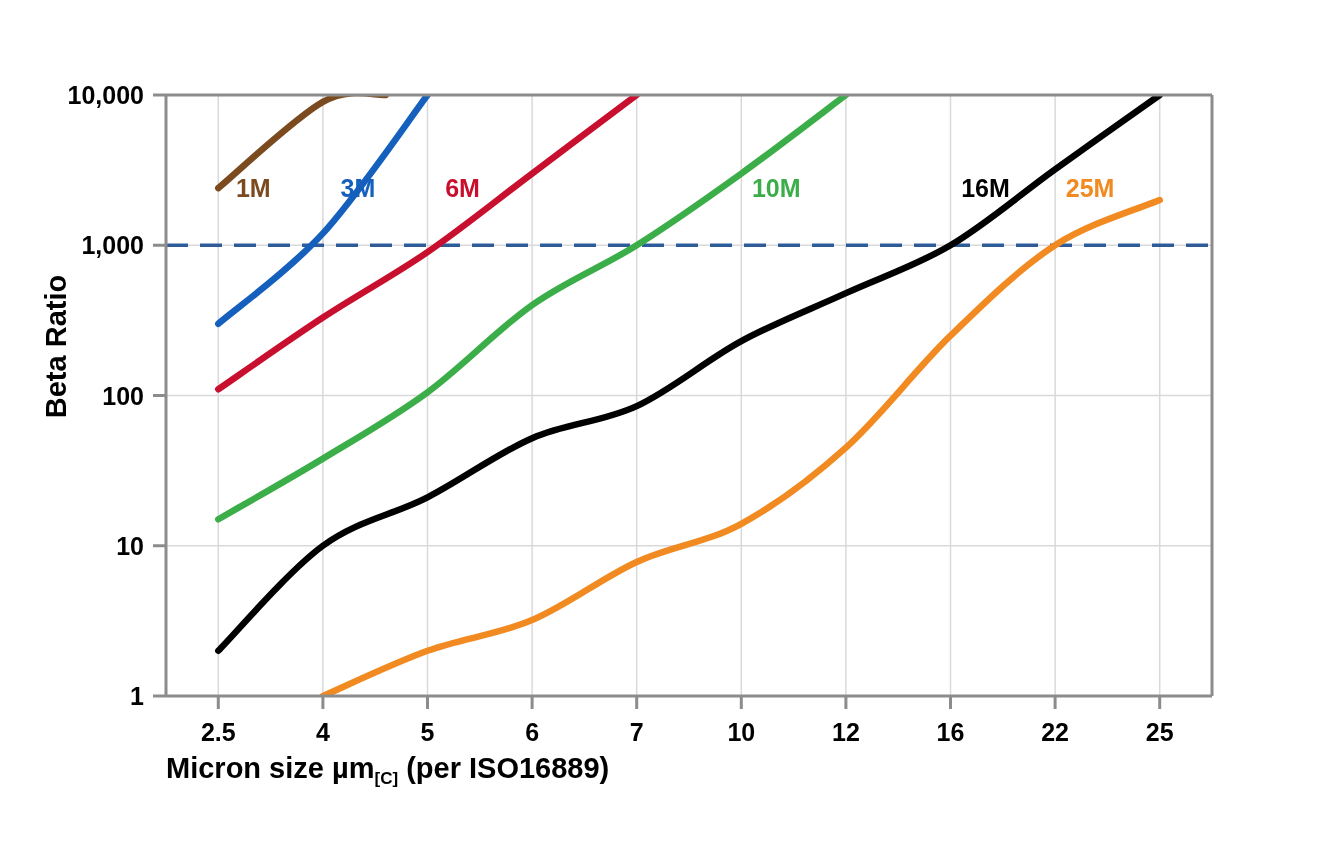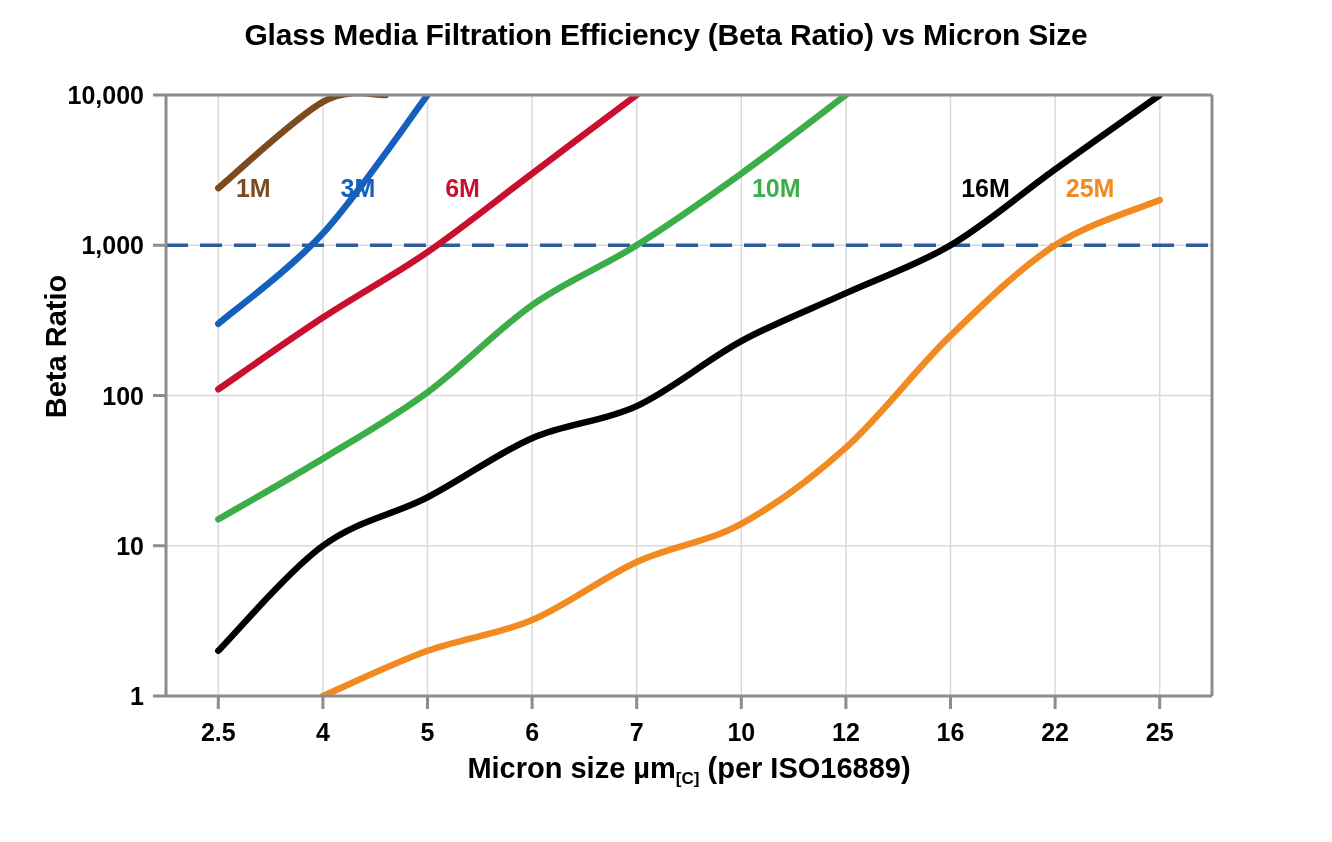--- a/index.html
+++ b/index.html
@@ -57,37 +57,36 @@
     transform: rotate(-90deg);
     font-size: 29px;
     font-weight: bold;
     color: #000000;
   }
   #x-axis-title {
     position: absolute;
     left: 166px;
     top: 752px;
     width: 1046px;
-    text-align: center;
+    text-align: left;
     font-size: 29px;
     font-weight: bold;
     color: #000000;
     white-space: nowrap;
   }
   #x-axis-title sub {
     font-size: 17px;
     vertical-align: -0.35em;
   }
 </style>
 </head>
 <body>
 
 <div id="stage">
 
-  <div id="chart-title">Glass Media Filtration Efficiency (Beta Ratio) vs Micron Size</div>
 
   <svg id="plot-svg" width="1332" height="842">
     <defs>
         <clipPath id="plotclip">
           <rect x="166" y="95" width="1046" height="601"></rect>
         </clipPath>
       </defs>
       <g id="grid-layer">
         <line x1="166" y1="696" x2="1212" y2="696" stroke="#d9d9d9" stroke-width="1.5"></line>
         <line x1="166" y1="545.75" x2="1212" y2="545.75" stroke="#d9d9d9" stroke-width="1.5"></line>

